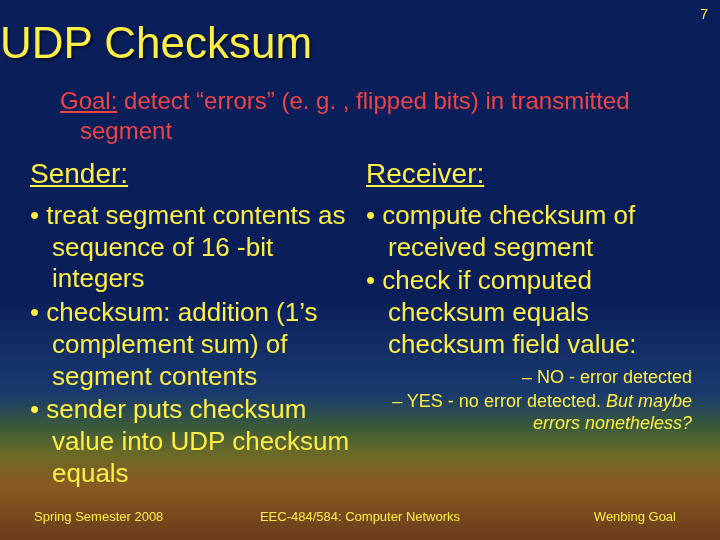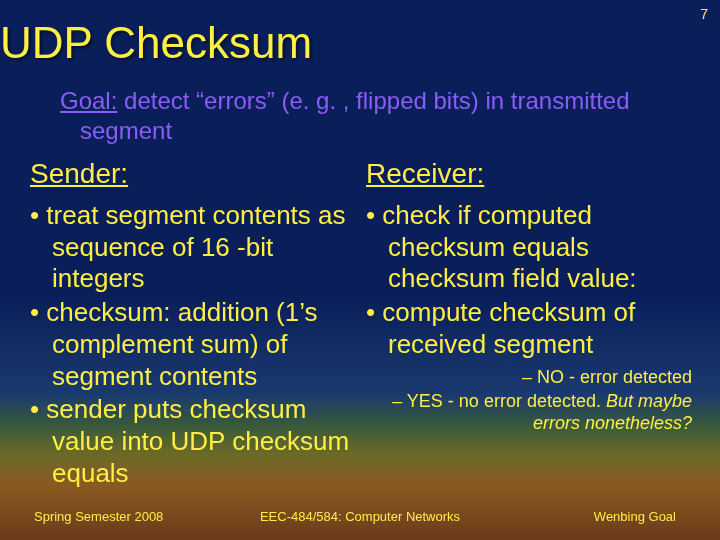--- a/index.html
+++ b/index.html
@@ -27,21 +27,21 @@
   .title {
     text-align: left;
     font-size: 44px;
     font-weight: normal;
     color: #ffee44;
     padding-top: 18px;
     text-shadow: 2px 2px 3px rgba(0,0,0,0.5);
   }
   .goal {
     font-size: 24px;
-    color: #8b5cf6;
+    color: #ef4444;
     padding: 18px 50px 0 60px;
     line-height: 1.25;
     text-indent: -20px;
     margin-left: 20px;
   }
   .goal-label { text-decoration: underline; }
   .columns {
     display: flex;
     padding: 12px 28px 0 28px;
     gap: 8px;
@@ -113,22 +113,22 @@
     <div class="col-header">Sender:</div>
     <ul class="main">
       <li>treat segment contents as sequence of 16 -bit integers</li>
       <li>checksum: addition (1’s complement sum) of segment contents</li>
       <li>sender puts checksum value into UDP checksum equals</li>
     </ul>
   </div>
   <div class="col">
     <div class="col-header">Receiver:</div>
     <ul class="main">
+      <li>compute checksum of received segment</li>
       <li>check if computed checksum equals checksum field value:</li>
-      <li>compute checksum of received segment</li>
     </ul>
     <ul class="sub">
       <li><span>NO - error detected</span><span class="italic"></span></li>
       <li><span>YES - no error detected. </span><span class="italic">But maybe errors nonetheless?</span></li>
     </ul>
   </div>
 </div>
 
 <div class="footer">
   <span>Spring Semester 2008</span>

